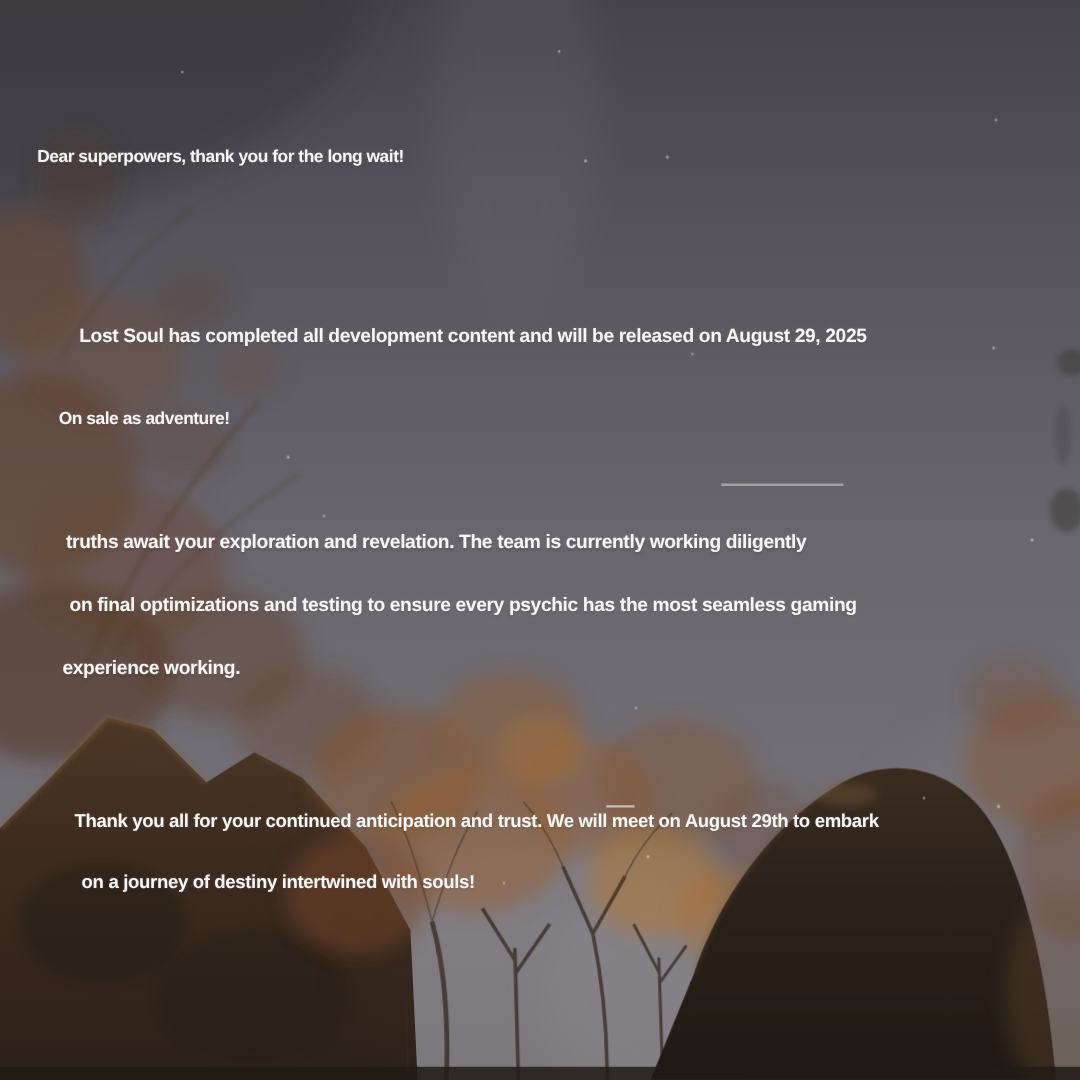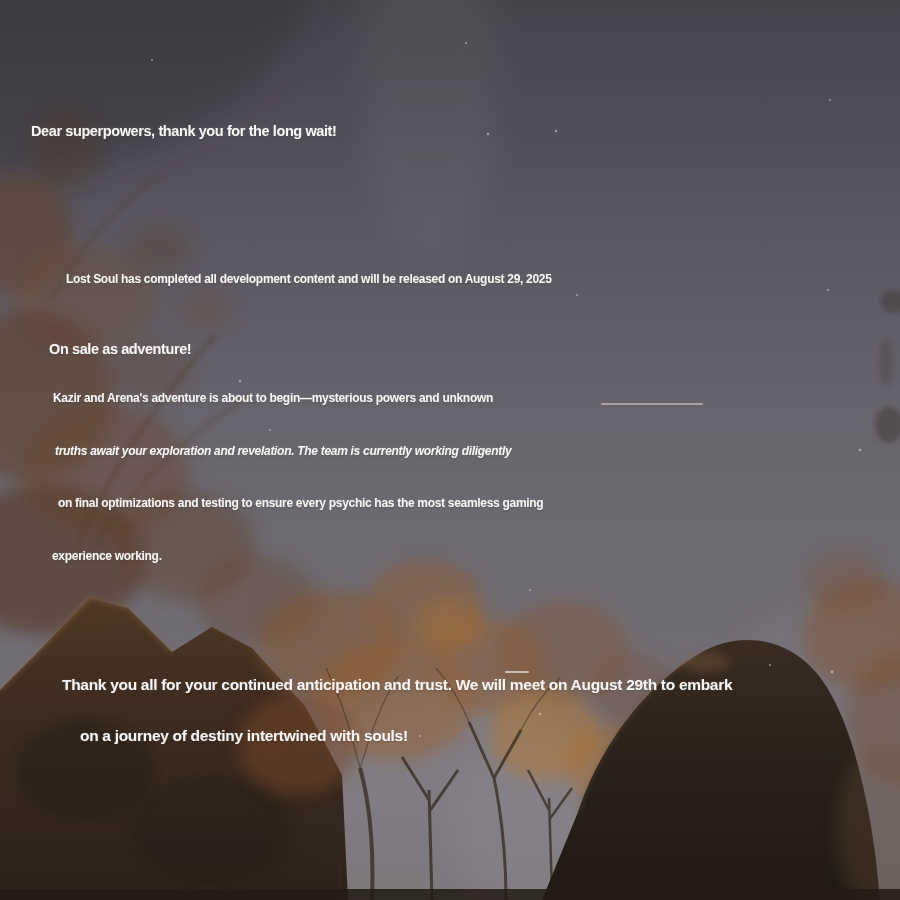--- a/index.html
+++ b/index.html
@@ -16,31 +16,31 @@
   .text-layer{position:absolute;left:0;top:0;width:900px;height:900px;border-radius:32px;}
   .txt{
     position:absolute;
     color:#f7f6f4;
     white-space:nowrap;
     font-weight:700;
     letter-spacing:-0.3px;
     text-shadow:0 0 2px rgba(255,255,255,.22), 0 1px 2px rgba(35,32,30,.3);
   }
   .txt-sm{font-size:14.5px;letter-spacing:-0.4px;}
-  .txt-lg{font-size:12px;}
+  .txt-lg{font-size:16px;}
   .txt-md{font-size:15.5px;}
   .greeting{left:31px;top:123px;}
   .release{left:66px;top:272px;}
   .onsale{left:49px;top:341px;}
   .body-0{left:53px;top:391px;}
-  .body-1{left:55px;top:444px;font-style:italic;}
+  .body-1{left:55px;top:444px;}
   .body-2{left:58px;top:496px;text-align:right;}
   .body-3{left:52px;top:549px;}
   .closing-0{left:62px;top:676px;}
-  .closing-1{left:80px;top:727px;}
+  .closing-1{left:68px;top:727px;}
   .glitch{
     position:absolute;height:2px;border-radius:2px;
     background:rgba(228,223,218,.5);
   }
   .glitch-dash{left:601px;top:403px;width:102px;}
   .glitch-overline{left:505px;top:671px;width:24px;background:rgba(242,240,237,.65);}
 </style>
 </head>
 <body>
 
@@ -167,21 +167,20 @@
     </g>
   </svg>
 
   <div class="text-layer">
     <div class="txt txt-sm greeting">Dear superpowers, thank you for the long wait!</div>
 
     <div class="txt txt-lg release">Lost Soul has completed all development content and will be released on August 29, 2025</div>
 
     <div class="txt txt-sm onsale">On sale as adventure!</div>
 
-    <div class="txt txt-lg body-0">Kazir and Arena's adventure is about to begin—mysterious powers and unknown</div>
     <div class="txt txt-lg body-1">truths await your exploration and revelation. The team is currently working diligently</div>
     <div class="txt txt-lg body-2">on final optimizations and testing to ensure every psychic has the most seamless gaming</div>
     <div class="txt txt-lg body-3">experience working.</div>
 
     <div class="txt txt-md closing-0">Thank you all for your continued anticipation and trust. We will meet on August 29th to embark</div>
     <div class="txt txt-md closing-1">on a journey of destiny intertwined with souls!</div>
 
     <div class="glitch glitch-dash"></div>
     <div class="glitch glitch-overline"></div>
   </div>

